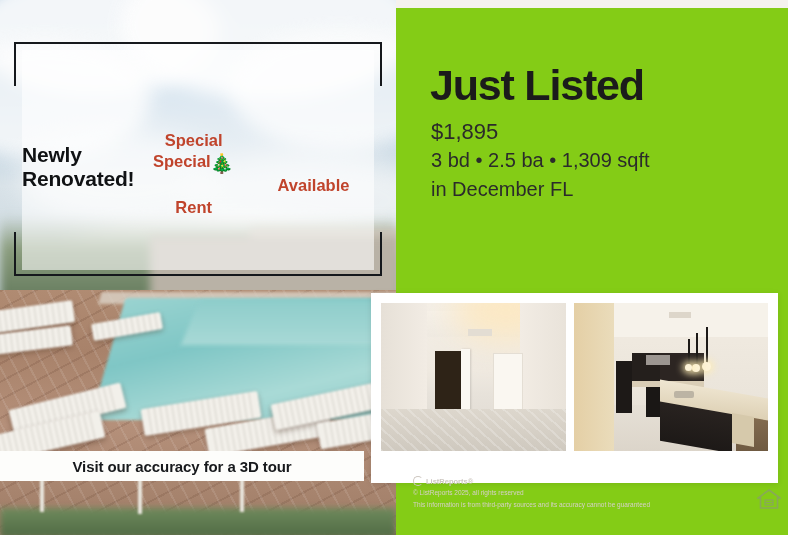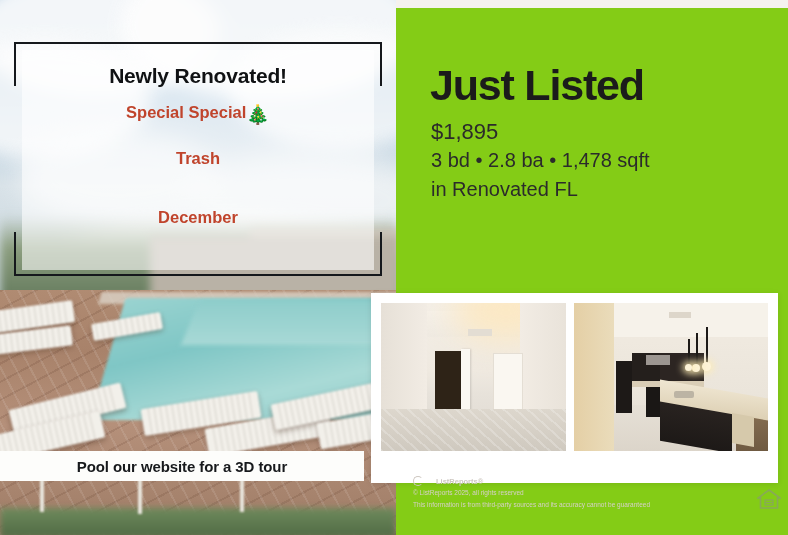--- a/index.html
+++ b/index.html
@@ -63,21 +63,21 @@
   .brk{position:absolute;border:2.4px solid #15181c;}
   .brk.tl{left:0;top:0;width:42px;height:42px;border-right:none;border-bottom:none;}
   .brk.tr{right:0;top:0;width:42px;height:42px;border-left:none;border-bottom:none;}
   .brk.bl{left:0;bottom:0;width:42px;height:42px;border-right:none;border-top:none;}
   .brk.br{right:0;bottom:0;width:42px;height:42px;border-left:none;border-top:none;}
   .ftop{position:absolute;left:42px;top:0;right:42px;height:0;border-top:2.4px solid #15181c;}
   .fbot{position:absolute;left:42px;bottom:0;right:42px;height:0;border-top:2.4px solid #15181c;}
 
   
   .promo{position:absolute;left:22px;top:50px;width:352px;height:220px;
-         background:rgba(255,255,255,.58);display:flex;flex-direction:column;
+         background:rgba(255,255,255,.58);display:flex;flex-direction:row;
          align-items:center;padding-top:14px;box-sizing:border-box;}
   .promo-title{font-size:21px;font-weight:bold;color:#101214;letter-spacing:-.2px;}
   .promo-block{margin-top:14px;text-align:center;color:#c0442c;font-weight:bold;
                font-size:16.5px;line-height:1.28;width:345px;}
   .promo-block2{margin-top:16px;text-align:center;color:#c0442c;font-weight:bold;
                font-size:16.5px;line-height:1.28;width:352px;}
   .tree{font-size:19px;vertical-align:-3px;}
 
   
   .caption{position:absolute;left:0;top:451px;width:364px;height:30px;background:#fdfdfb;
@@ -150,21 +150,21 @@
   .pd2{left:122px;top:30px;height:32px;}
   .pd3{left:114px;top:36px;height:26px;}
   .bulb{position:absolute;width:9px;height:9px;border-radius:50%;background:#fdf3d8;
         box-shadow:0 0 7px 3px rgba(253,236,180,.75);}
   .bb1{left:128px;top:59px;}
   .bb2{left:118px;top:61px;width:8px;height:8px;}
   .bb3{left:111px;top:61px;width:7px;height:7px;}
 
   
   .footer{position:absolute;left:413px;top:476px;width:320px;}
-  .lr-logo{display:flex;align-items:center;gap:13px;color:#cdc7c0;font-size:7.5px;font-weight:bold;}
+  .lr-logo{display:flex;align-items:center;gap:3px;color:#cdc7c0;font-size:7.5px;font-weight:bold;}
   .lr-mark{width:8px;height:8px;border:1.1px solid #cdc7c0;border-radius:50%;
         border-right-color:transparent;display:inline-block;}
   .fine{color:#d6d0c9;font-size:6.5px;line-height:1.55;margin-top:2px;max-width:300px;}
   .eho{position:absolute;left:757px;top:488px;width:24px;height:22px;opacity:.55;}
 </style>
 </head>
 <body>
 
 <div class="canvas">
 
@@ -217,46 +217,46 @@
     <div class="leg l1"></div>
     <div class="leg l2"></div>
     <div class="leg l3"></div>
   </div>
 
   <div class="promo">
     <div class="promo-title">Newly Renovated!</div>
     <div class="promo-block">
       <span>Special Special</span><span class="tree">🎄</span><br>
       <br>
-      <span>Trash</span>
+      <span>Rent</span>
     </div>
     <div class="promo-block2">
       <br>
-      <span>December</span><br>
+      <span>Available</span><br>
     </div>
   </div>
 
   <div class="frame">
     <div class="brk tl"></div>
     <div class="brk tr"></div>
     <div class="brk bl"></div>
     <div class="brk br"></div>
     <div class="ftop"></div>
     <div class="fbot"></div>
   </div>
 
   <div class="caption">
-    <span>Pool our website for a 3D tour</span>
+    <span>Visit our accuracy for a 3D tour</span>
   </div>
 
   <div class="right">
     <div class="just-listed">Just Listed</div>
     <div class="price">$1,895</div>
-    <div class="specs">3 bd • 2.8 ba • 1,478 sqft</div>
-    <div class="loc">in Renovated FL</div>
+    <div class="specs">3 bd • 2.5 ba • 1,309 sqft</div>
+    <div class="loc">in December FL</div>
   </div>
 
   <div class="card">
 
     <div class="photo photoA">
       <div class="bdr-wall"></div>
       <div class="bdr-ceil"></div>
       <div class="bdr-glow"></div>
       <div class="bdr-vent"></div>
       <div class="bdr-wallL"></div>

